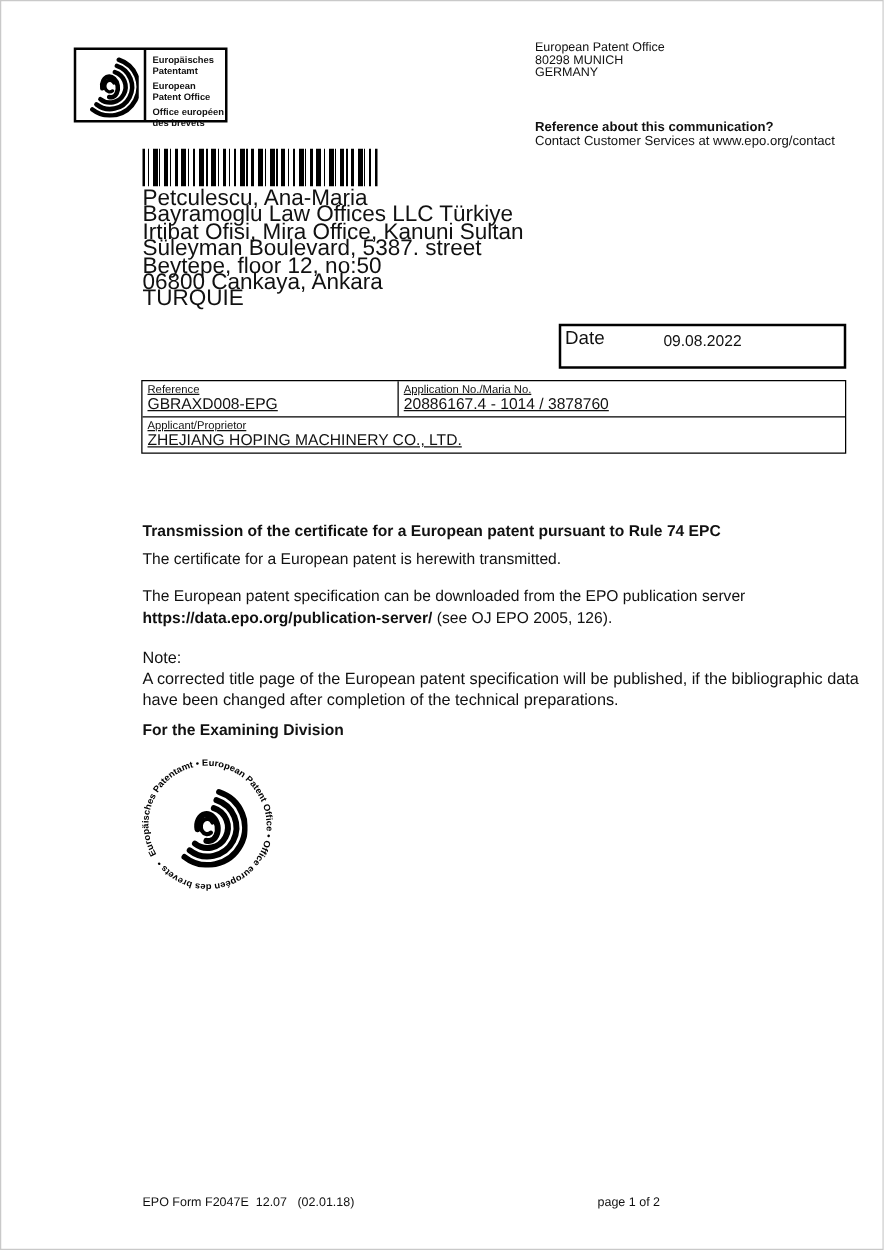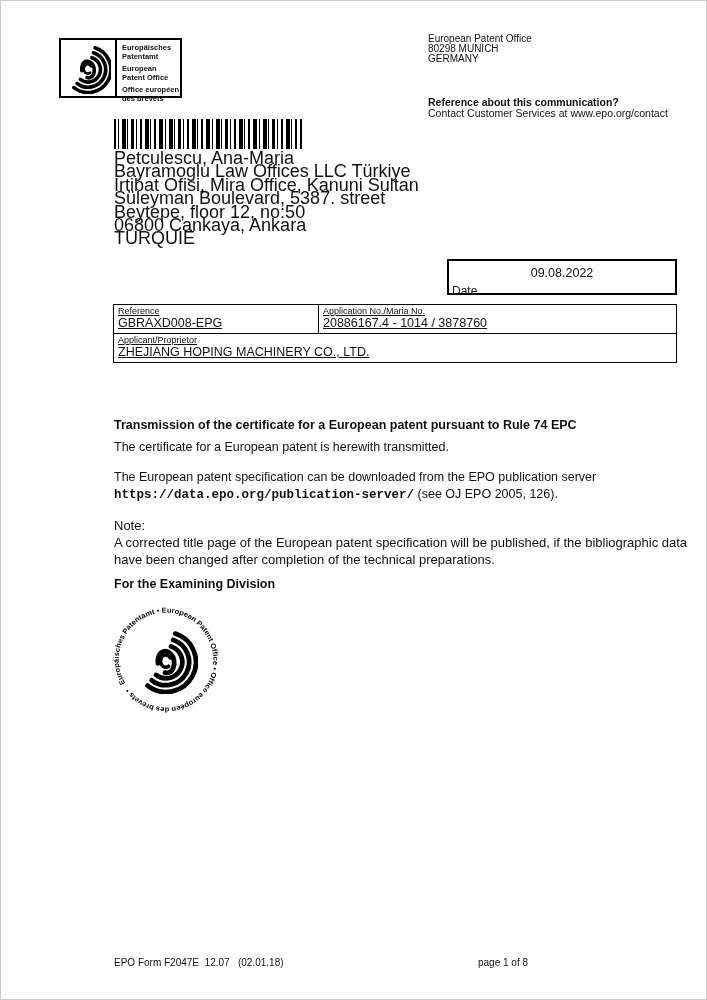--- a/index.html
+++ b/index.html
@@ -28,41 +28,41 @@
       #000 26px,#000 28px,#fff 28px,#fff 31px,#000 31px,#000 35px,#fff 35px,#fff 36px,
       #000 36px,#000 37px,#fff 37px,#fff 40px,#000 40px,#000 42px,#fff 42px,#fff 45px,
       #000 45px,#000 47px);}
 
   
   .recipient{position:absolute;left:113px;top:151px;font-size:18px;line-height:13.4px;}
 
   
   .date-box{position:absolute;left:446px;top:258px;width:230px;height:36px;
             border:2px solid #000;box-sizing:border-box;}
-  .date-label{position:absolute;left:3px;top:1px;font-size:12px;margin-top:22px;}
+  .date-label{position:absolute;left:3px;top:1px;font-size:15px;}
   .date-value{position:absolute;left:0;right:0;top:5px;text-align:center;font-size:12.5px;}
 
   
   .info-table{position:absolute;left:112px;top:303px;width:564px;
               border:1.5px solid #000;box-sizing:border-box;text-decoration:underline;}
   .it-row1{display:flex;border-bottom:1.5px solid #000;}
   .it-cell{padding:1px 4px 3px;}
   .it-cell.ref{width:205px;border-right:1.5px solid #000;box-sizing:border-box;}
   .it-cell.app{flex:1;}
   .it-label{font-size:9px;line-height:10px;}
   .it-value{font-size:12.5px;line-height:14px;}
   .it-row2{padding:1px 4px 3px;}
 
   
   .body-title{position:absolute;left:113px;top:417px;font-size:12.5px;font-weight:bold;}
   .p1{position:absolute;left:113px;top:439px;font-size:12.5px;}
   .p2{position:absolute;left:113px;top:468px;font-size:12.5px;line-height:16.5px;}
   .note{position:absolute;left:113px;top:516px;font-size:13px;line-height:17px;width:585px;}
   .signature{position:absolute;left:113px;top:576px;font-size:12.5px;font-weight:bold;}
-  .b{font-weight:bold;font-family:Liberation Mono, monospace;}
+  .b{font-weight:bold;}
 
   
   .stamp{position:absolute;left:110px;top:604px;width:110px;height:110px;}
 
   
   .footer-form{position:absolute;left:113px;top:956px;font-size:10px;white-space:pre;}
   .footer-page{position:absolute;left:477px;top:956px;font-size:10px;}
 </style>
 </head>
 <body>
@@ -174,15 +174,15 @@
             <path d="M 44.17 29.36 A 24 24 0 1 1 28 73.78" stroke-width="7"></path>
             <path d="M 45.90 19.52 A 34 34 0 1 1 23 82.44" stroke-width="7"></path>
             <path d="M 47.64 9.67 A 44 44 0 1 1 18 91.10" stroke-width="7"></path>
           </g>
         </g>
       </svg>
     </svg>
   </div>
 
   <div class="footer-form">EPO Form F2047E  12.07   (02.01.18)</div>
-  <div class="footer-page">page 1 of 8</div>
+  <div class="footer-page">page 1 of 2</div>
 
 </div>
 
 </body></html>

